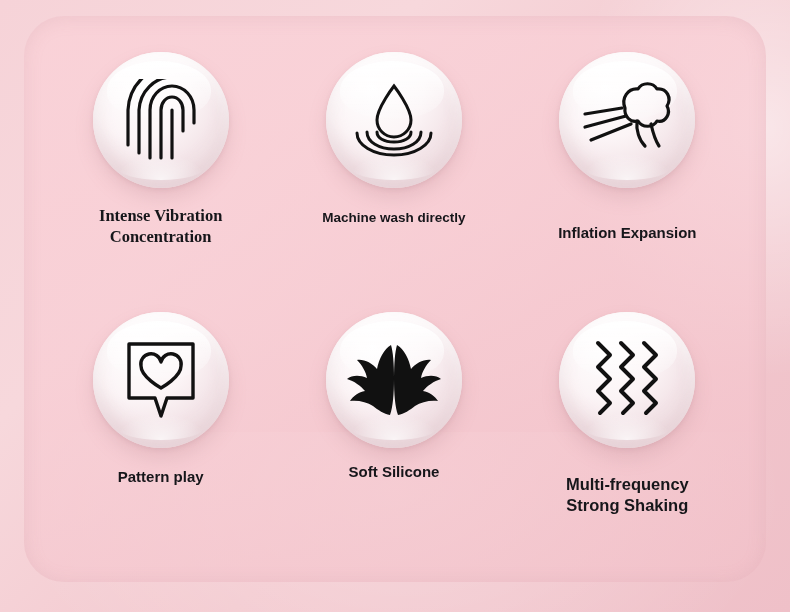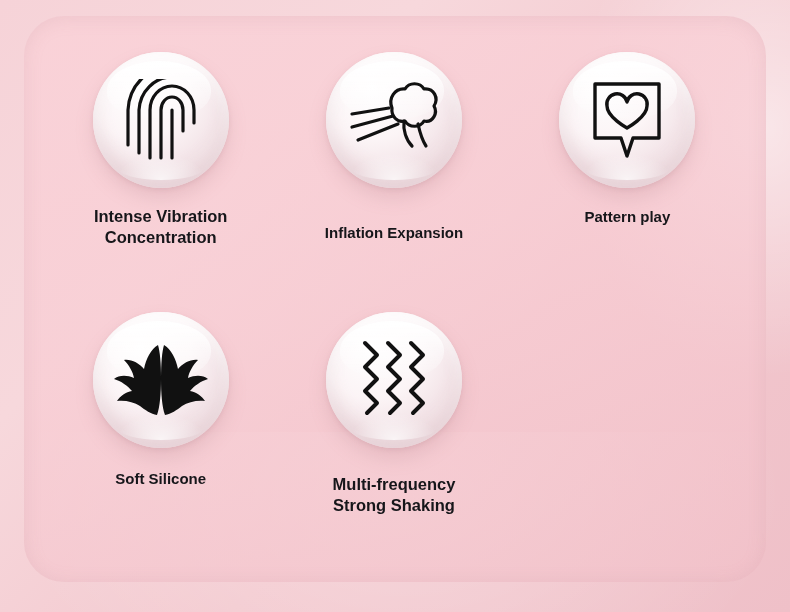--- a/index.html
+++ b/index.html
@@ -124,25 +124,25 @@
     text-align: center;
     color: #16161a;
     font-weight: bold;
     line-height: 1.25;
     white-space: pre-line;
   }
   .caption.big { font-size: 16.5px; }
   .caption.mid { font-size: 15px; }
   .caption.small { font-size: 13.5px; }
 
-  .cell-0 .caption { margin-top: 18px; }
+  .cell-0 .caption { margin-top: 18px; font-family: Liberation Serif, serif; }
   .cell-1 .caption { margin-top: 22px; }
   .cell-2 .caption { margin-top: 36px; }
   .cell-3 .caption { margin-top: 20px; }
-  .cell-4 .caption { margin-top: 22px; }
+  .cell-4 .caption { margin-top: 15px; }
   .cell-5 .caption { margin-top: 26px; }
 </style>
 </head>
 <body>
 
 <div class="page">
   <div class="glow-right"></div>
   <div class="glow-bottom"></div>
 
   <div class="panel"></div>
@@ -158,20 +158,33 @@
             <path d="M50 79 L50 31 A1 1 0 0 0 50 31"></path>
             <path d="M17 74 L17 31 A33 35 0 0 1 50 -2"></path>
             <path d="M6 66 L6 31 A44 46 0 0 1 50 -13"></path>
           </svg>
         </span>
       </div>
       <div class="caption big">Intense Vibration
 Concentration</div>
     </div>
 
+    <div class="cell cell-1">
+      <div class="badge">
+        <span>
+          <svg width="86" height="80" viewBox="0 0 86 80" fill="none" stroke="#111" stroke-width="3" stroke-linecap="round">
+            <path d="M43 6 C43 6 26 28 26 40 A17 17 0 0 0 60 40 C60 28 43 6 43 6 Z"></path>
+            <path d="M26 52 C26 58 33 62 43 62 C53 62 60 58 60 52"></path>
+            <path d="M16 52 C16 62 28 69 43 69 C58 69 70 62 70 52"></path>
+            <path d="M6 53 C6 65 22 75 43 75 C64 75 80 65 80 53"></path>
+          </svg>
+        </span>
+      </div>
+      <div class="caption small">Machine wash directly</div>
+    </div>
 
     <div class="cell cell-2">
       <div class="badge">
         <span>
           <svg width="92" height="80" viewBox="0 0 92 80" fill="none" stroke="#111" stroke-width="3.2" stroke-linecap="round" stroke-linejoin="round">
             <path d="M44 28 C40 18 47 8 57 9 C61 2 72 2 76 9 C86 8 91 18 86 26 C90 33 85 43 76 41 C72 48 61 48 57 41 C49 43 43 36 44 28 Z"></path>
             <path d="M56 41 C55 50 58 60 64 66"></path>
             <path d="M70 44 C72 53 74 60 78 66"></path>
             <path d="M4 34 L41 28"></path>
             <path d="M4 47 L45 36"></path>

